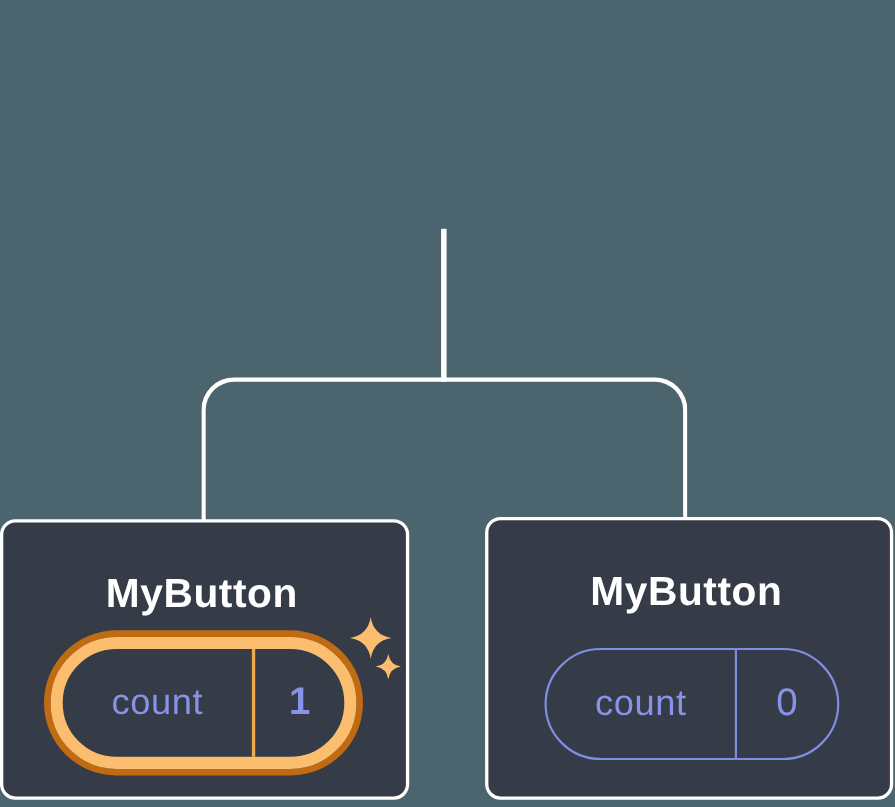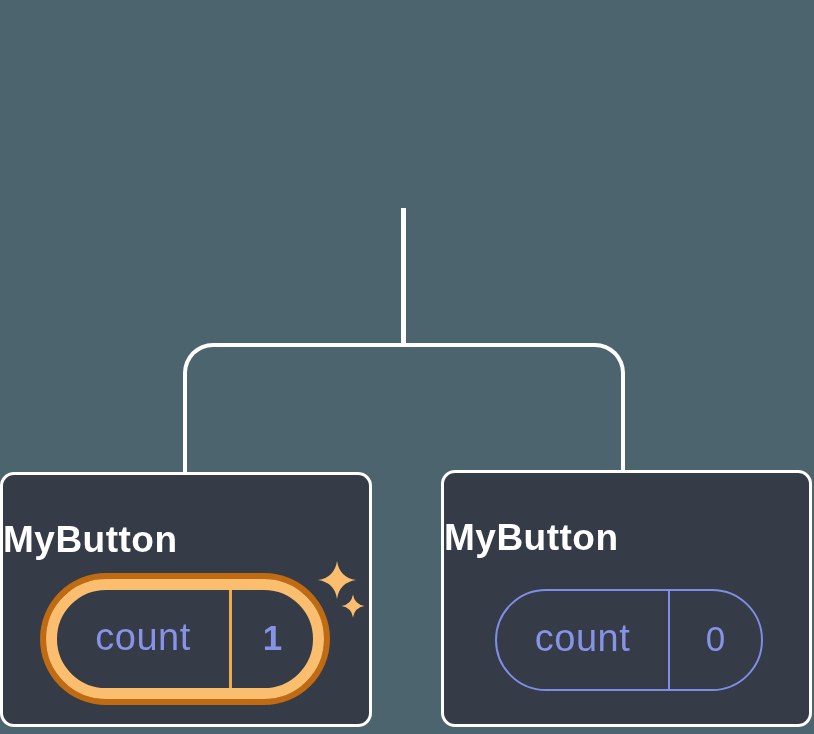--- a/index.html
+++ b/index.html
@@ -56,20 +56,21 @@
   .node-label {
     color: #FFFFFF;
     font-size: 37px;
     font-weight: 700;
     letter-spacing: 0.5px;
     white-space: nowrap;
   }
   .child-label {
     position: absolute;
     left: 0; right: 5px; top: 47px;
+    text-align: center;
     line-height: 36px;
   }
   
   .pill {
     position: absolute;
     display: flex;
     align-items: stretch;
     box-sizing: content-box;
     border-radius: 999px;
     background: transparent;
@@ -95,21 +96,21 @@
   .pill-plain .cell-name  { width: 171px; }
   .pill-plain .cell-value { flex: 1; }
   .pill-divider {
     width: 3px;
     align-self: stretch;
   }
   .divider-gold   { background: #EFA94F; width: 3px; }
   .divider-purple { background: #7F8DE4; width: 2px; }
   .state-name {
     color: #8793E6;
-    font-size: 38px;
+    font-size: 33px;
     letter-spacing: 0.5px;
     line-height: 1;
     padding-bottom: 4px;
   }
   .state-value {
     color: #8793E6;
     font-size: 35px;
     line-height: 1;
     padding-bottom: 4px;
   }

